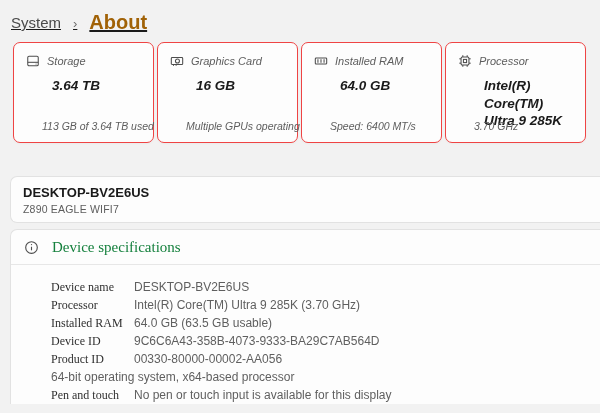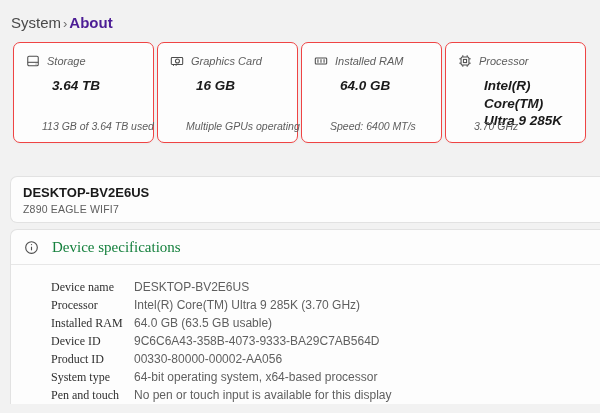--- a/index.html
+++ b/index.html
@@ -5,26 +5,26 @@
   * { margin: 0; padding: 0; box-sizing: border-box; }
   html, body { width: 600px; height: 413px; overflow: hidden; }
   body {
     background: #f2f2f2;
     font-family: "Liberation Sans", sans-serif;
     color: #1b1b1b;
   }
 
   
   .breadcrumb {
-    display: flex; align-items: center; gap: 2px;
-    padding: 11px 0 0 11px; height: 34px;
+    display: flex; align-items: center; gap: 12px;
+    padding: 11px 0 0 11px; height: 34px; text-decoration: underline;
   }
   .crumb-parent { font-size: 15px; color: #4a4a4a; cursor: pointer; }
   .crumb-sep { font-size: 13px; color: #6e6e6e; padding-top: 1px; }
-  .crumb-current { font-size: 15px; font-weight: 700; color: #4c1d95; text-align: right; }
+  .crumb-current { font-size: 20px; font-weight: 700; color: #a16207; text-align: right; }
 
   
   .cards-row {
     display: flex; gap: 3px; margin: 8px 0 0 13px;
   }
   .sum-card {
     position: relative;
     width: 141px; height: 101px;
     background: #fdfdfd;
     border: 1px solid #ef4444;
@@ -186,21 +186,20 @@
     </div>
     <div class="spec-row">
       <span class="spec-label">Device ID</span>
       <span class="spec-value">9C6C6A43-358B-4073-9333-BA29C7AB564D</span>
     </div>
     <div class="spec-row">
       <span class="spec-label">Product ID</span>
       <span class="spec-value">00330-80000-00002-AA056</span>
     </div>
     <div class="spec-row">
-      <span class="spec-label">System type</span>
       <span class="spec-value">64-bit operating system, x64-based processor</span>
     </div>
     <div class="spec-row">
       <span class="spec-label">Pen and touch</span>
       <span class="spec-value">No pen or touch input is available for this display</span>
     </div>
   </div>
 
 </div>
 

